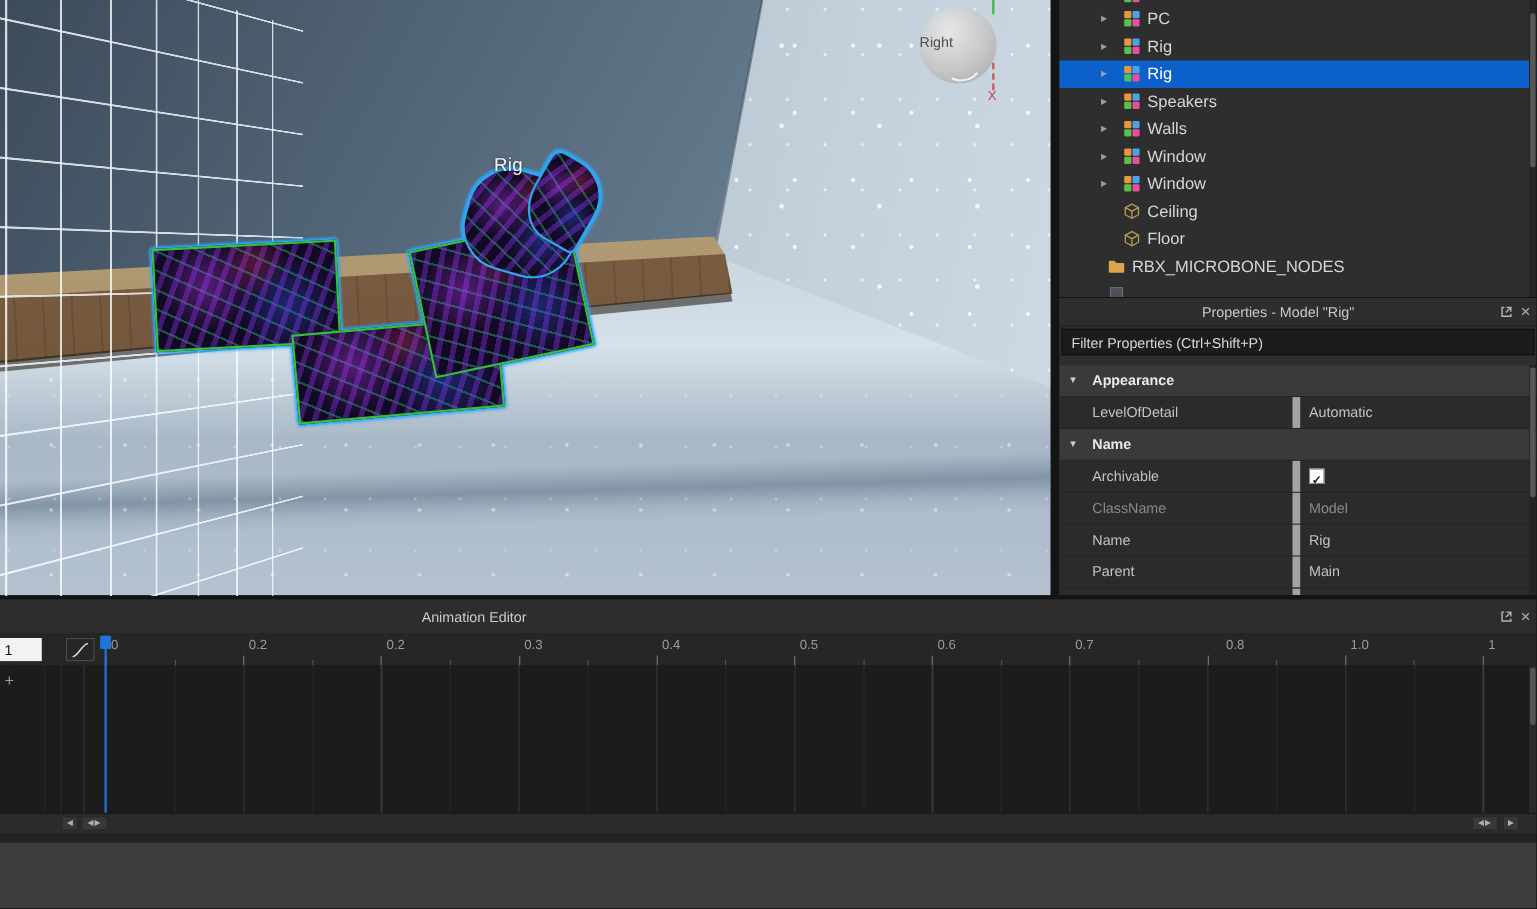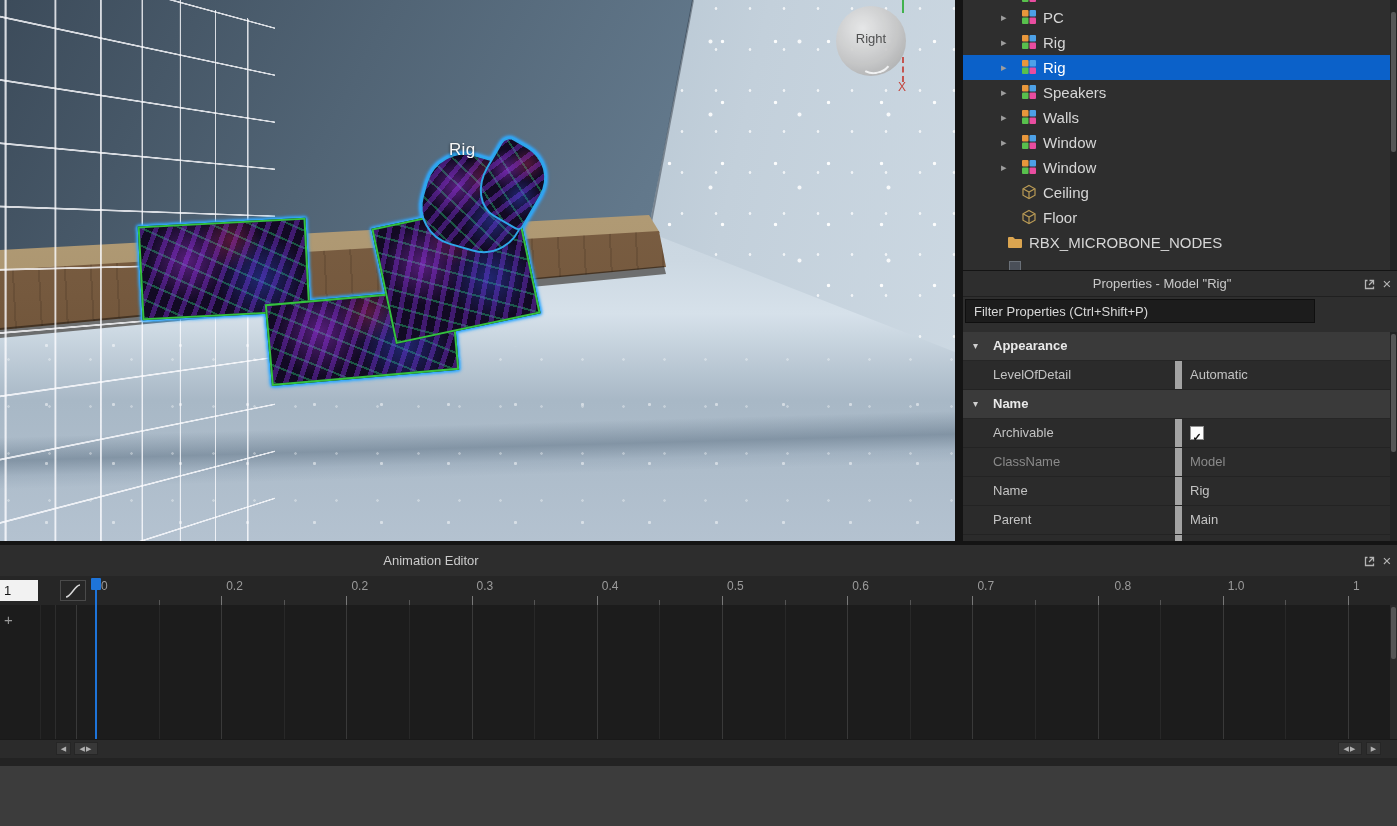--- a/index.html
+++ b/index.html
@@ -46,21 +46,21 @@
       repeating-linear-gradient(113deg,rgba(128,48,215,.42) 0 5px,transparent 5px 13px),
       repeating-linear-gradient(27deg,rgba(40,220,120,.36) 0 2px,transparent 2px 16px),#120a24;}
   .rig-leg-left{left:10px;top:72px;width:168px;height:94px;transform:rotate(-3deg);}
   .rig-leg-right{left:138px;top:146px;width:188px;height:82px;transform:rotate(-5deg);}
   .rig-torso{left:252px;top:62px;width:148px;height:118px;transform:rotate(-12deg);}
   .rig-head{left:292px;top:6px;width:104px;height:94px;border-radius:40px;transform:rotate(16deg);border-color:#2ea6e8;}
   .rig-arm{left:352px;top:-6px;width:62px;height:78px;border-radius:10px 36px 6px 50%;transform:rotate(30deg);border-color:#2ea6e8;}
   .rig-label{position:absolute;left:449px;top:140px;font-size:17px;color:#f7f7f7;text-shadow:0 1px 3px rgba(0,0,0,.7);letter-spacing:.3px;}
   .viewcube{position:absolute;left:836px;top:6px;width:70px;height:70px;border-radius:50%;
     background:radial-gradient(circle at 38% 32%,#e9e9e9,#c6c6c6 55%,#a9a9a9 88%);opacity:.92;
-    display:flex;align-items:center;justify-content:center;}
+    display:flex;align-items:center;}
   .viewcube span{color:#454545;font-size:13px;transform:translateY(-3px);}
   .vc-arc{position:absolute;left:22px;top:40px;width:30px;height:24px;border:2px solid transparent;
     border-bottom-color:rgba(255,255,255,.85);border-radius:50%;transform:rotate(-12deg);}
   .axis-green{position:absolute;left:902px;top:0;width:2px;height:13px;background:#42b24e;}
   .axis-red-dash{position:absolute;left:902px;top:57px;width:0;height:25px;border-left:2px dashed rgba(195,62,55,.85);}
   .axis-x-label{position:absolute;left:898px;top:80px;font-size:12px;color:#c4463e;}
 
   
   #explorer{position:absolute;left:963px;top:0;width:434px;height:270px;background:#2e2e2e;overflow:hidden;}
   .tree{position:absolute;inset:0;}
@@ -74,21 +74,21 @@
   .x-row.outdent .x-label{left:66px;}
   .vscroll{position:absolute;right:0;top:0;width:7px;height:270px;background:#242424;}
   .vscroll .thumb{position:absolute;left:1px;width:5px;background:#575757;border-radius:2px;}
 
   
   #properties{position:absolute;left:963px;top:271px;width:434px;height:270px;background:#2e2e2e;overflow:hidden;}
   .panel-titlebar{position:absolute;left:0;top:0;width:100%;height:25px;background:#2e2e2e;border-bottom:1px solid #202020;}
   .panel-title{display:block;text-align:center;line-height:25px;font-size:13px;color:#c9c9c9;padding-right:36px;}
   .tb-undock{position:absolute;right:20px;top:6px;width:14px;height:14px;}
   .tb-close{position:absolute;right:3px;top:3px;font-size:15px;color:#b5b5b5;width:14px;text-align:center;line-height:19px;}
-  .filter{position:absolute;left:2px;top:28px;width:350px;height:24px;background:#1c1c1c;border:1px solid #0f0f0f;
+  .filter{position:absolute;left:2px;top:28px;width:430px;height:24px;background:#1c1c1c;border:1px solid #0f0f0f;
     color:#e6e6e6;font-size:13px;padding:0 8px;box-sizing:border-box;font-family:inherit;outline:none;}
   .filter::placeholder{color:#d8d8d8;opacity:1;}
   .prows{position:absolute;left:0;top:61px;width:434px;}
   .p-section{position:relative;height:28px;background:#3a3a3a;border-bottom:1px solid #262626;}
   .p-sec-arrow{position:absolute;left:10px;top:0;line-height:28px;font-size:10px;color:#cfcfcf;}
   .p-sec-label{position:absolute;left:30px;top:0;line-height:28px;font-size:13px;font-weight:bold;color:#e9e9e9;}
   .p-row{position:relative;height:28px;background:#2b2b2b;border-bottom:1px solid #232323;}
   .p-row.clipped{height:13px;overflow:hidden;border-bottom:none;}
   .p-label{position:absolute;left:30px;top:0;line-height:28px;font-size:13px;color:#c3c3c3;}
   .p-valcol{position:absolute;left:212px;top:0;bottom:0;right:0;border-left:7px solid #a3a3a3;}

